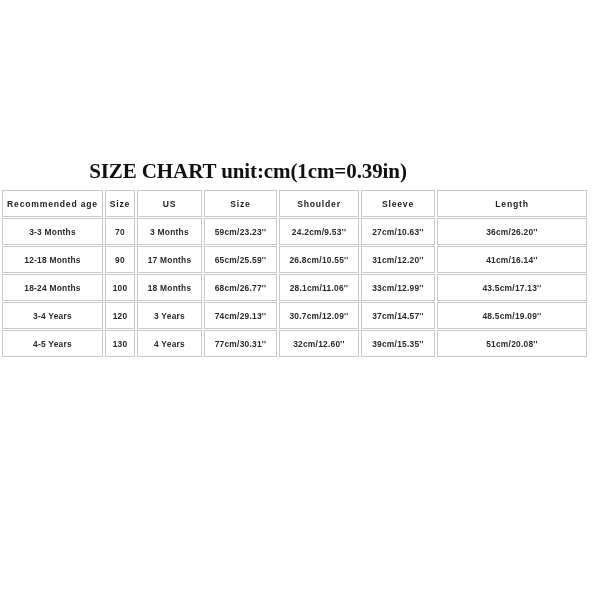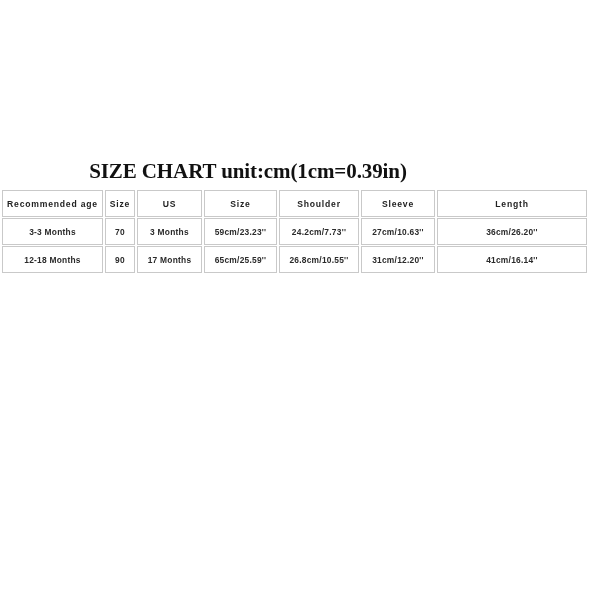--- a/index.html
+++ b/index.html
@@ -112,30 +112,57 @@
           <th>Sleeve</th>
           <th>Length</th>
         </tr>
       </thead>
       <tbody>
         <tr>
           <td>3-3 Months</td>
           <td>70</td>
           <td>3 Months</td>
           <td>59cm/23.23''</td>
-          <td>24.2cm/7.73''</td>
+          <td>24.2cm/9.53''</td>
           <td>27cm/10.63''</td>
           <td>36cm/26.20''</td>
         </tr>
         <tr>
           <td>12-18 Months</td>
           <td>90</td>
           <td>17 Months</td>
           <td>65cm/25.59''</td>
           <td>26.8cm/10.55''</td>
           <td>31cm/12.20''</td>
           <td>41cm/16.14''</td>
         </tr>
+        <tr>
+          <td>18-24 Months</td>
+          <td>100</td>
+          <td>18 Months</td>
+          <td>68cm/26.77''</td>
+          <td>28.1cm/11.06''</td>
+          <td>33cm/12.99''</td>
+          <td>43.5cm/17.13''</td>
+        </tr>
+        <tr>
+          <td>3-4 Years</td>
+          <td>120</td>
+          <td>3 Years</td>
+          <td>74cm/29.13''</td>
+          <td>30.7cm/12.09''</td>
+          <td>37cm/14.57''</td>
+          <td>48.5cm/19.09''</td>
+        </tr>
+        <tr>
+          <td>4-5 Years</td>
+          <td>130</td>
+          <td>4 Years</td>
+          <td>77cm/30.31''</td>
+          <td>32cm/12.60''</td>
+          <td>39cm/15.35''</td>
+          <td>51cm/20.08''</td>
+        </tr>
       </tbody>
     </table>
   </div>
 
 </div>
 
 </body></html>

